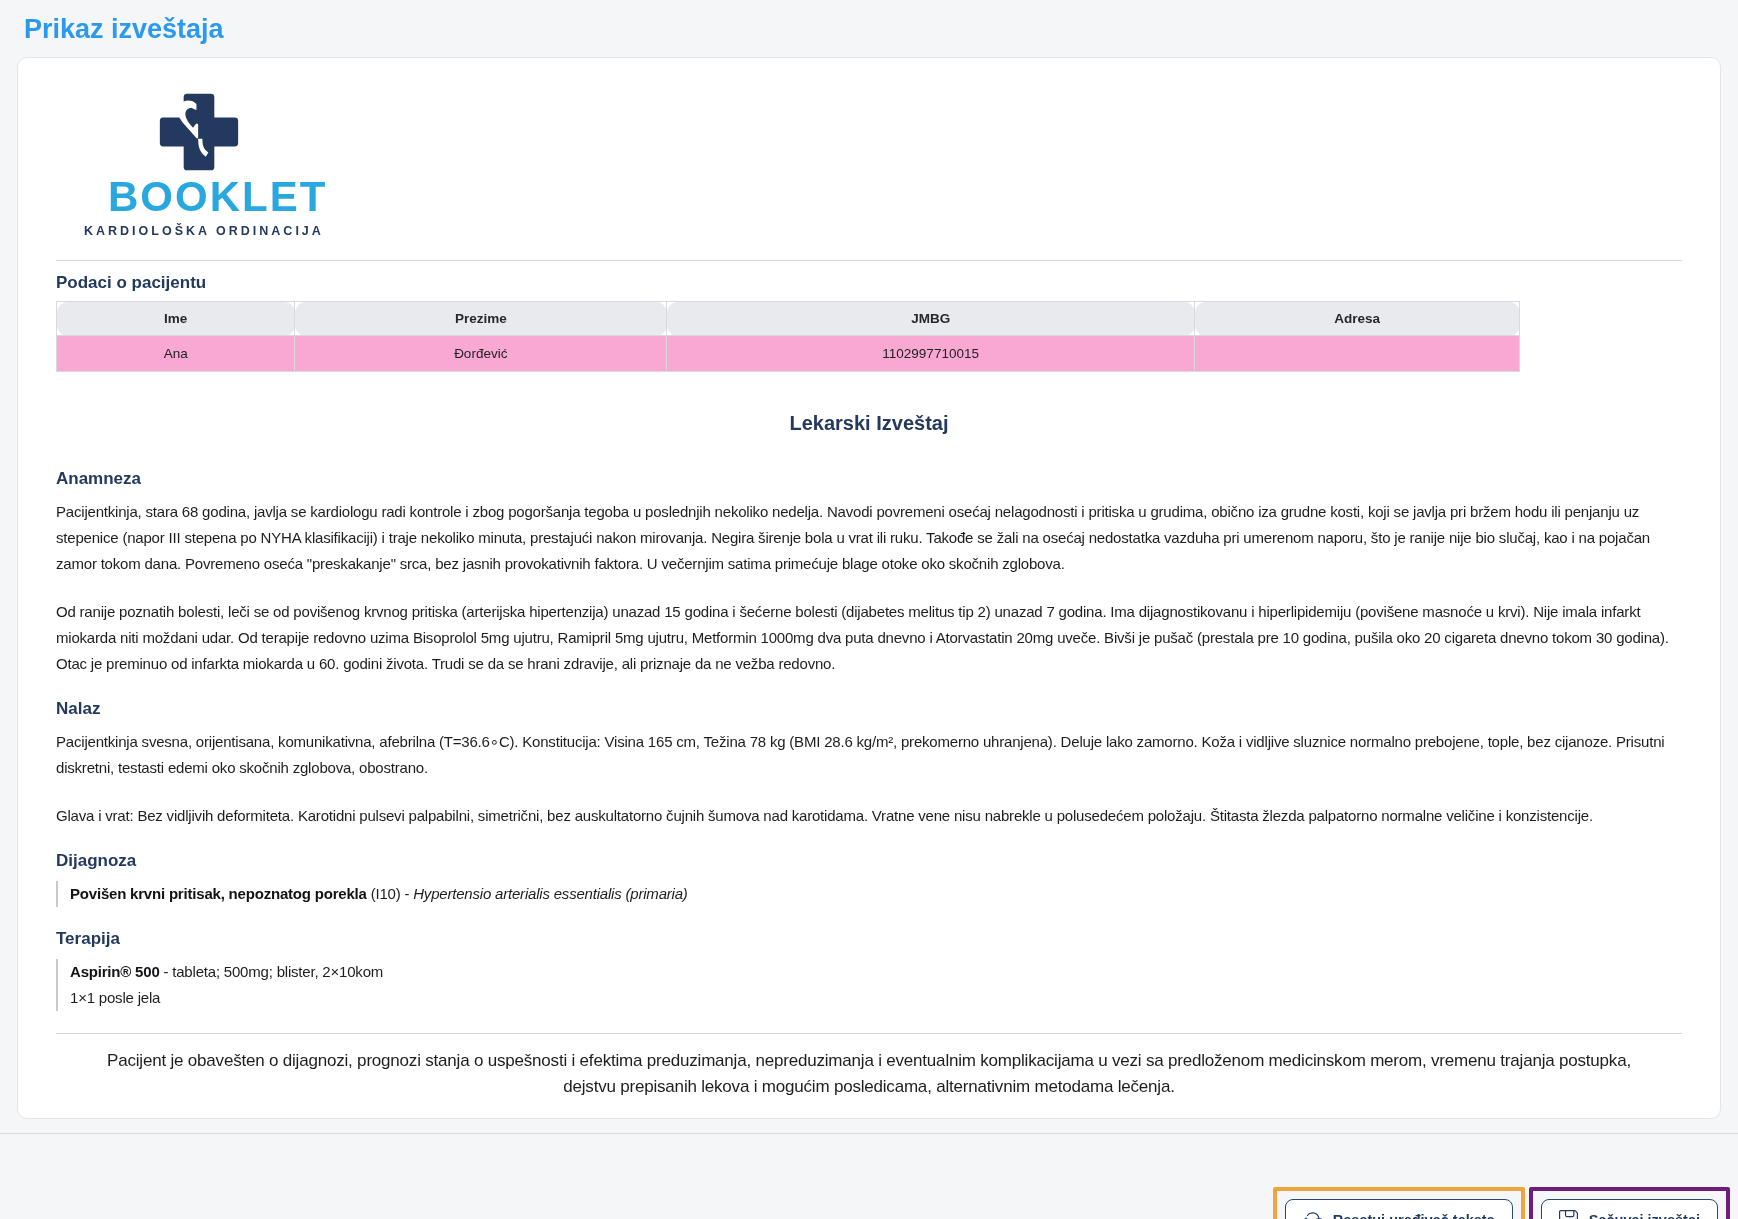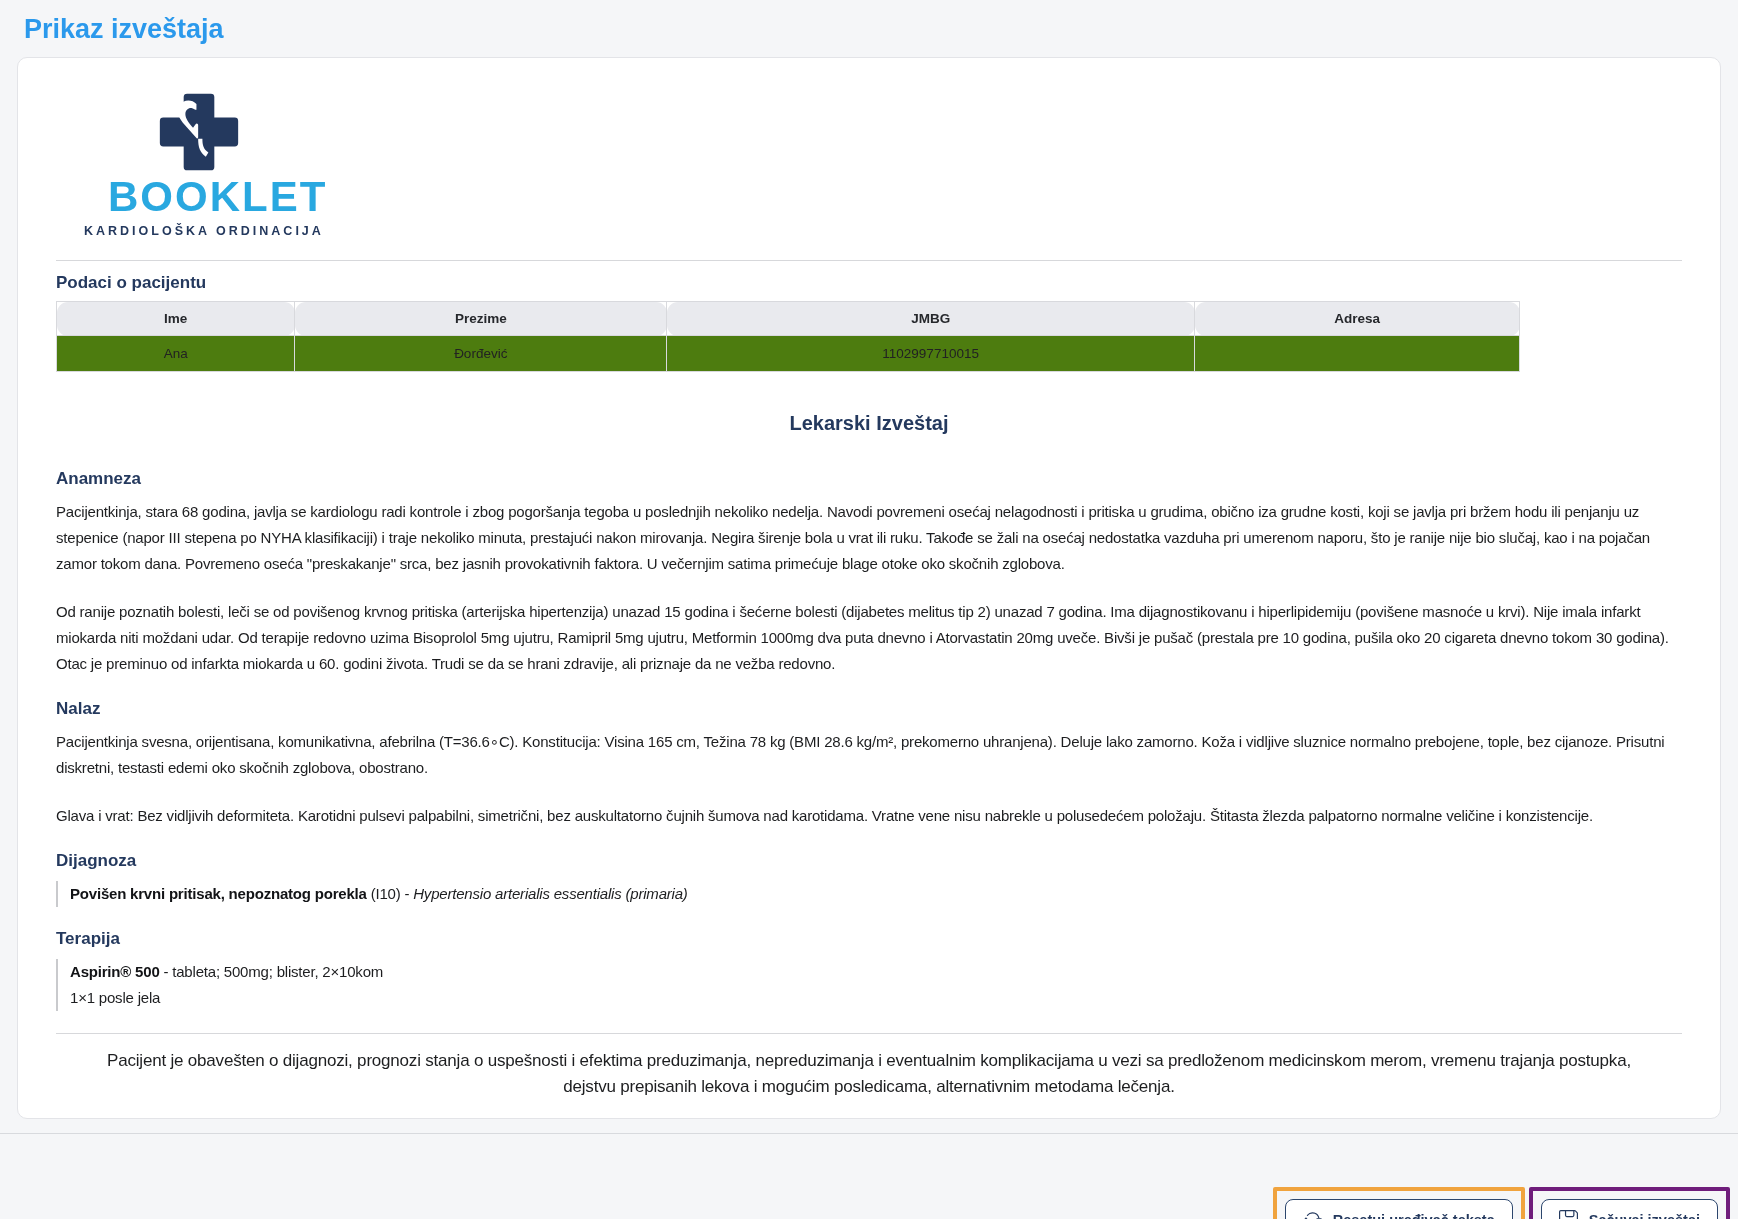--- a/index.html
+++ b/index.html
@@ -39,21 +39,21 @@
     color: #24395e; font-size: 17px; font-weight: 700; margin-top: 22px;
   }
   .patient-heading { margin: 4px 0 8px 0; color: #24395e; font-size: 17px; font-weight: 700; }
   
   table.patient-table {
     border-collapse: collapse; width: 1464px; font-size: 13.5px;
     text-align: center; table-layout: fixed;
   }
   .patient-table th, .patient-table td { border: 1px solid #d8d9dd; }
   .patient-table th { background: #e9eaee; font-weight: 700; color: #26282c; padding: 9px 8px; border-radius: 11px; }
-  .patient-table td { padding: 10px 8px; color: #222; background: #4d7c0f; }
+  .patient-table td { padding: 10px 8px; color: #222; background: #f9a8d4; }
   .col-ime { width: 16.3%; } .col-prezime { width: 25.4%; }
   .col-jmbg { width: 36.1%; } .col-adresa { width: 22.2%; }
   .report-title {
     text-align: center; color: #24395e; font-size: 20px; font-weight: 700;
     margin-top: 40px;
   }
   .anamneza-heading { margin-top: 34px; }
   .body-par {
     margin-top: 10px; font-size: 15px; line-height: 26px;
     letter-spacing: -0.2px; color: #1d1e20;

